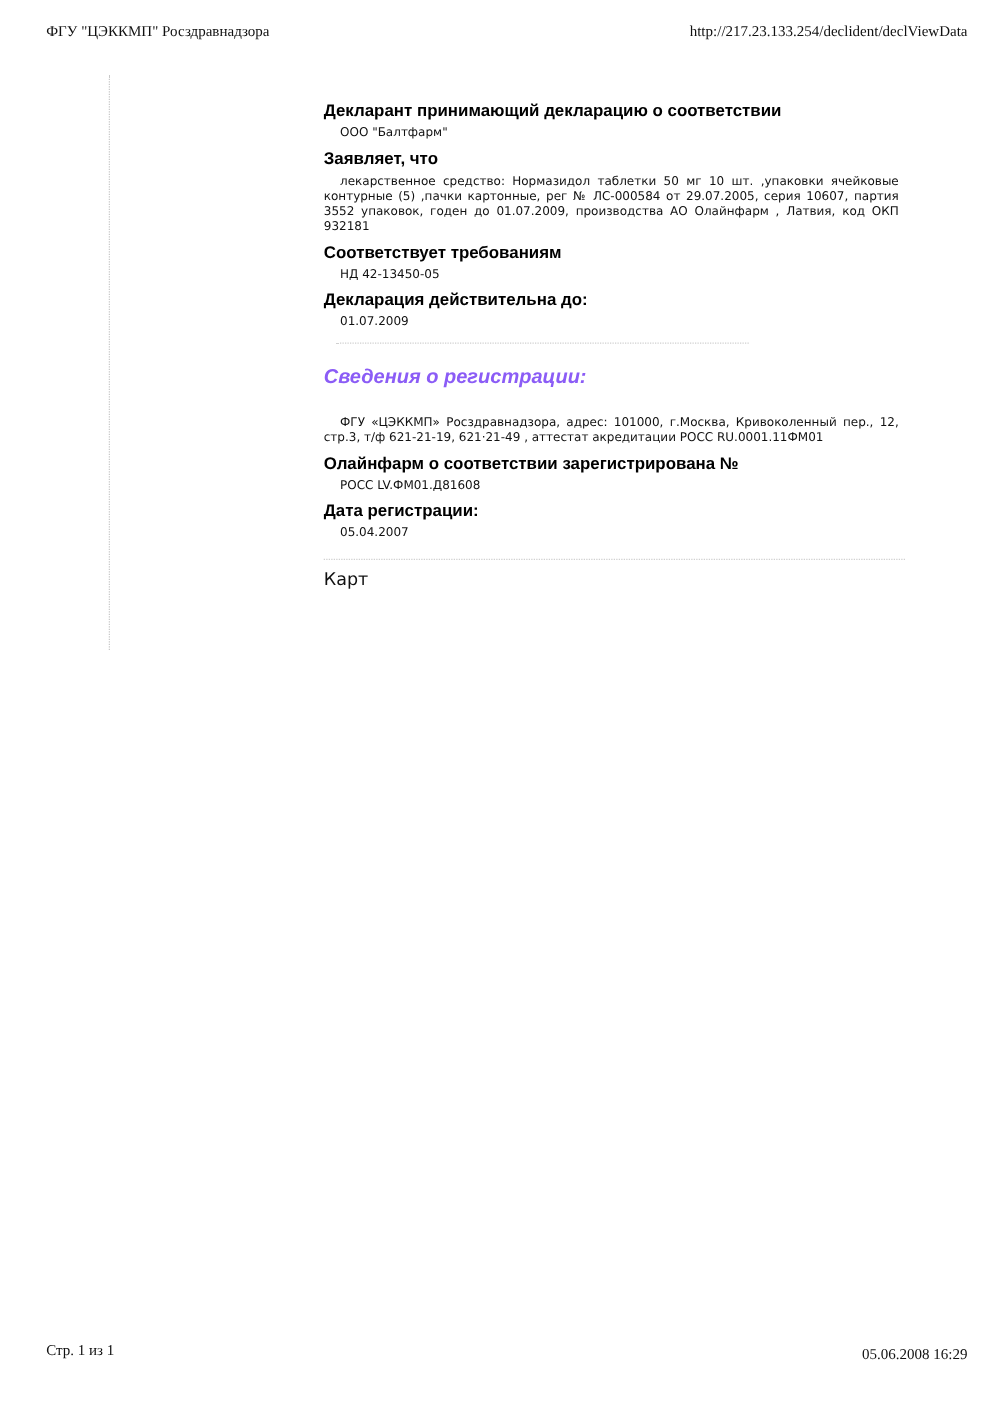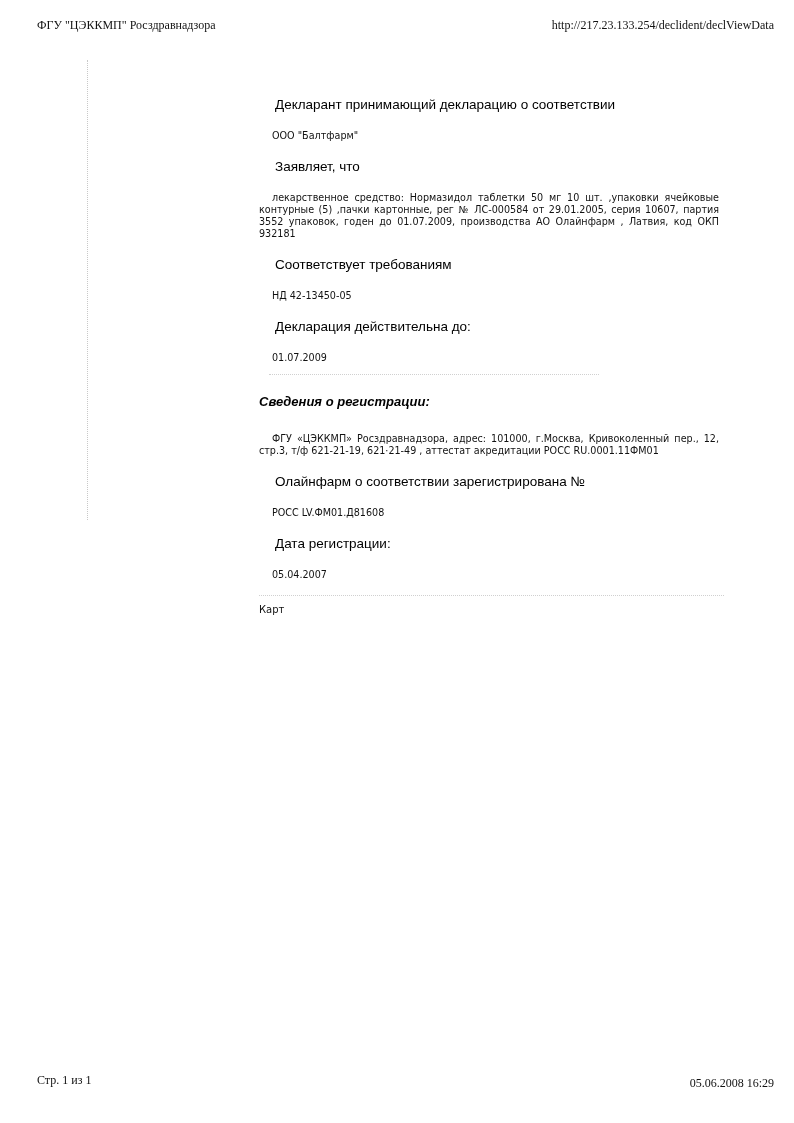--- a/index.html
+++ b/index.html
@@ -15,60 +15,60 @@
     .left-rule {
       position: absolute; left: 87px; top: 60px; width: 0; height: 460px;
       border-left: 1px dotted #c8c8c8;
     }
 
     .content {
       position: absolute; left: 259px; top: 80px; width: 460px;
       font-family: "DejaVu Sans", sans-serif;
     }
     .sec-title {
-      font-family: "Liberation Sans", sans-serif; font-weight: normal; font-size: 13.5px;
-      margin: 16px; line-height: 18px; color: #000;
+      font-family: "Liberation Sans", sans-serif; font-weight: bold; font-size: 13.5px;
+      margin: 0; line-height: 18px; color: #000;
     }
     .sec-value {
       font-size: 9.6px; line-height: 12px; margin: 3px 0 5px 0; padding-left: 13px; color: #111;
     }
     .sec-value.justify {
       text-align: justify; text-align-last: left; padding-left: 0; text-indent: 13px;
       margin-top: 4px;
     }
     .reg-title {
       font-family: "Liberation Sans", sans-serif; font-weight: bold; font-style: italic;
-      font-size: 13px; margin: 18px 0 22px 0; color: #000000; line-height: 18px;
+      font-size: 16px; margin: 18px 0 22px 0; color: #8b5cf6; line-height: 18px;
     }
     .dotted-sep {
       height: 0; border-top: 1px dotted #d0d0d0; margin: 6px 0 0 0;
     }
     .sep-a { width: 330px; margin-left: 10px; margin-top: 10px; }
     .sep-b { width: 465px; margin-top: 14px; }
     .footer-link {
-      font-size: 10px; margin-top: 8px; color: #111;
+      font-size: 14px; margin-top: 8px; color: #111;
     }
   </style>
 </head>
 <body>
 
 <div class="print-header hdr-left">ФГУ "ЦЭККМП" Росздравнадзора</div>
 <div class="print-header hdr-right">http://217.23.133.254/declident/declViewData</div>
 
 <div class="left-rule"></div>
 
 <div class="content">
   <div>
     <h3 class="sec-title">Декларант принимающий декларацию о соответствии</h3>
     <div class="sec-value">ООО "Балтфарм"</div>
   </div>
 
   <div>
     <h3 class="sec-title">Заявляет, что</h3>
-    <div class="sec-value justify">лекарственное средство: Нормазидол таблетки 50 мг 10 шт. ,упаковки ячейковые контурные (5) ,пачки картонные, рег № ЛС-000584 от 29.01.2005, серия 10607, партия 3552 упаковок, годен до 01.07.2009, производства АО Олайнфарм , Латвия, код ОКП 932181</div>
+    <div class="sec-value justify">лекарственное средство: Нормазидол таблетки 50 мг 10 шт. ,упаковки ячейковые контурные (5) ,пачки картонные, рег № ЛС-000584 от 29.07.2005, серия 10607, партия 3552 упаковок, годен до 01.07.2009, производства АО Олайнфарм , Латвия, код ОКП 932181</div>
   </div>
 
   <div>
     <h3 class="sec-title">Соответствует требованиям</h3>
     <div class="sec-value">НД 42-13450-05</div>
   </div>
 
   <div>
     <h3 class="sec-title">Декларация действительна до:</h3>
     <div class="sec-value">01.07.2009</div>

